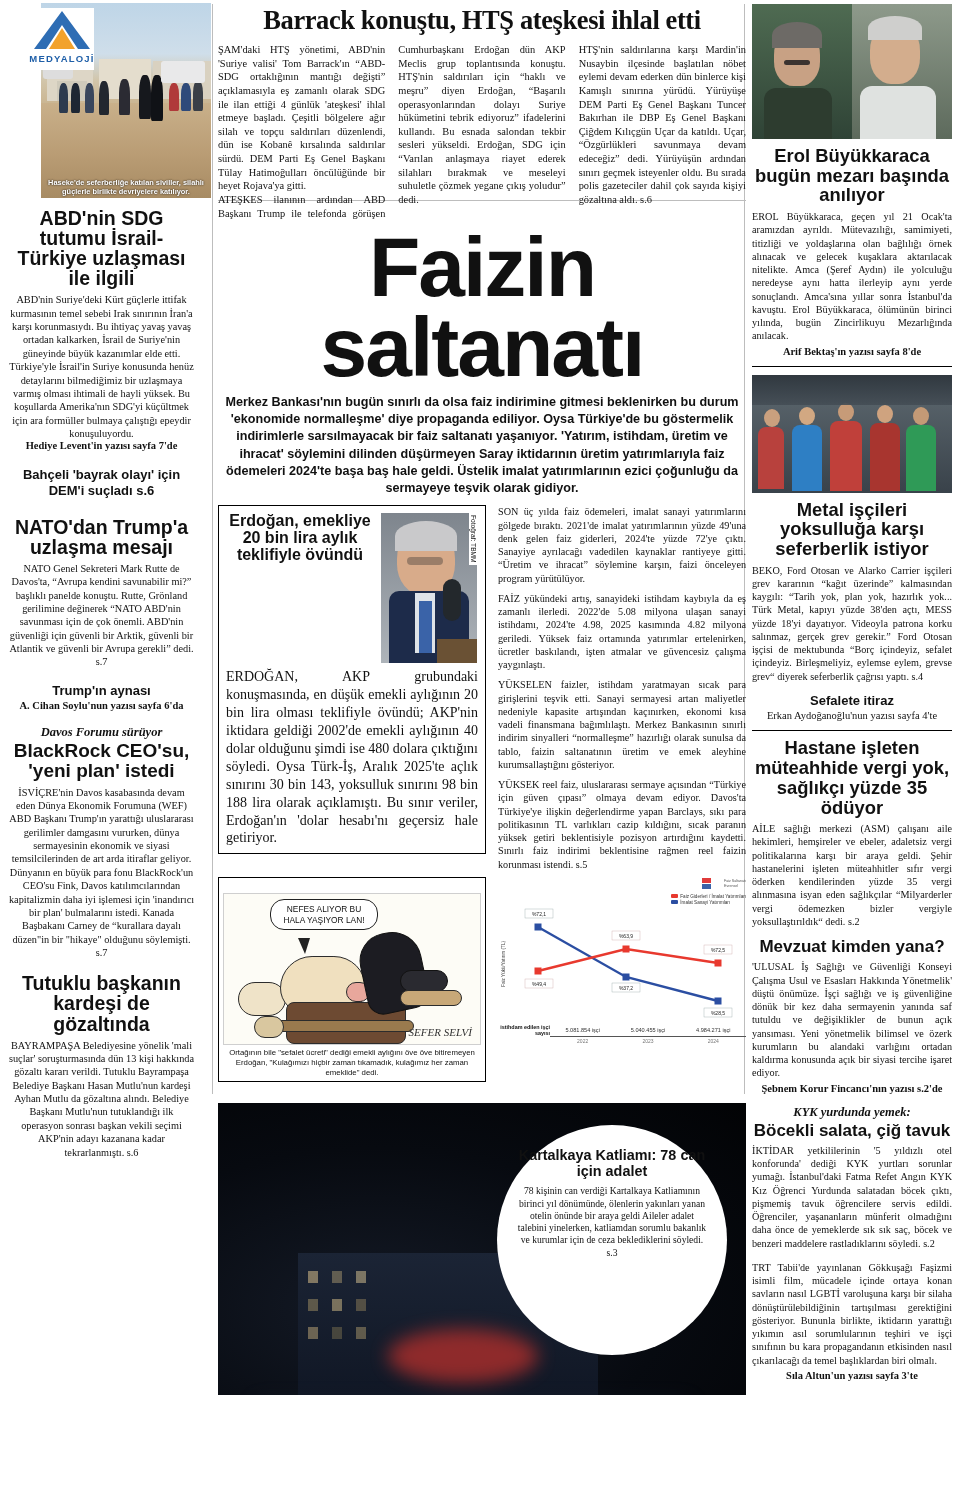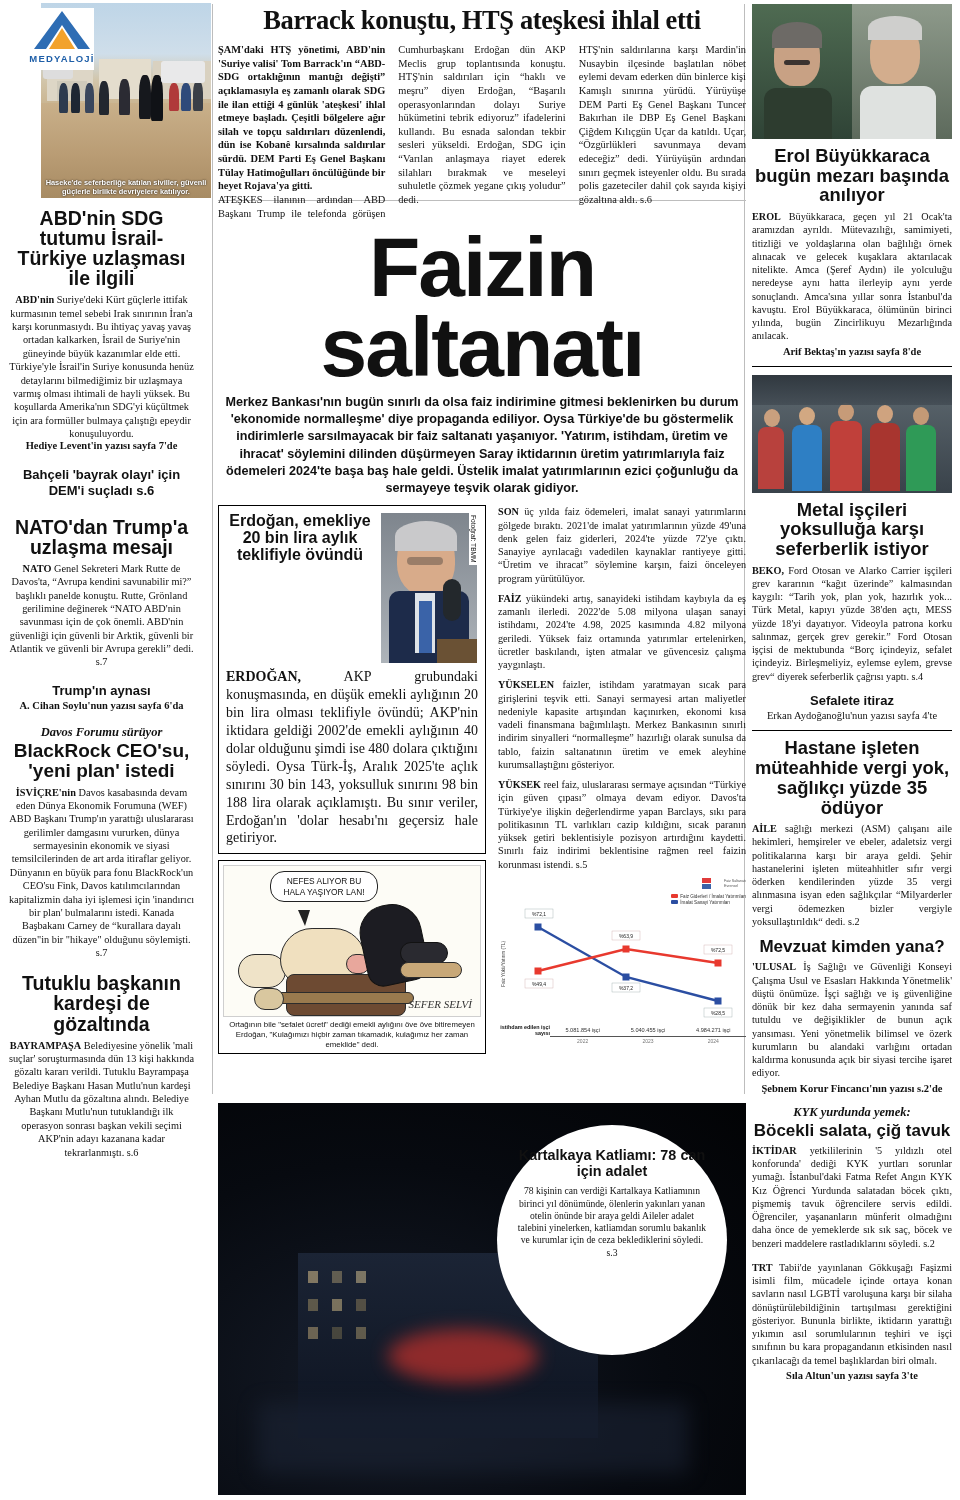--- a/index.html
+++ b/index.html
@@ -7,21 +7,21 @@
     width: 960px; height: 1500px;
     background: #ffffff;
     font-family: "Liberation Serif", serif;
     color: #111;
     overflow: hidden;
   }
   .page { position: relative; width: 960px; height: 1500px; background:#fff; }
   .hl { font-family: "Liberation Sans", sans-serif; font-weight: bold; line-height: 1.03; }
   .body-txt { font-family: "Liberation Serif", serif; font-size: 10.3px; line-height: 1.30; text-align: justify; hyphens: auto; }
   .body-c { text-align: center; }
-  .lead { font-weight: bold; }
+  .lead { font-weight: normal; }
   .byline { font-family:"Liberation Serif",serif; font-weight: bold; font-size: 10.5px; text-align:center; }
 
   
   .col-left { position: absolute; left: 8px; top: 0; width: 203px; height: 1090px; }
 
   .logo-badge { position: absolute; left: 22px; top: 8px; width: 64px; height: 62px; z-index:5;
      background:#fff; display:flex; flex-direction:column; align-items:center; justify-content:flex-start; }
   .logo-badge svg { display:block; }
   .logo-word { font-family:"Liberation Sans",sans-serif; font-weight:bold; font-size:9.5px; letter-spacing:1.2px; color:#1f5fa8; margin-top:1px; }
 
@@ -72,21 +72,21 @@
 
   .erd-box { border:1px solid #000; padding:7px 7px 6px; }
   .erd-top { display:flex; gap:7px; }
   .erd-txtcol { width:148px; }
   .erd-head { font-family:"Liberation Sans",sans-serif; font-weight:bold; font-size:16px; line-height:1.06; text-align:center; }
   .erd-body { font-family:"Liberation Serif",serif; font-size:14px; line-height:1.28; text-align:justify; margin-top:5px; }
   .erd-photo { position:relative; width:96px; height:150px; overflow:hidden; background:#8a8f96; }
   .erd-credit { position:absolute; right:-1px; top:0; writing-mode:vertical-rl; font-family:"Liberation Sans",sans-serif;
      font-size:6.6px; color:#111; background:#fff; padding:2px 1px; }
 
-  .toon-box { border:1px solid #000; margin-top:6px; padding:4px 4px 3px; }
+  .toon-box { border:1px solid #000; margin-top:23px; padding:15px 4px 3px; }
   .toon-art { position:relative; width:100%; height:152px; background:#fdfcf6; border:1px solid #cfcfcf; overflow:hidden; }
   .bubble { position:absolute; left:46px; top:5px; width:108px; background:#fff; border:1.6px solid #222; border-radius:14px;
      font-family:"Liberation Sans",sans-serif; font-size:8.4px; line-height:1.25; text-align:center; padding:4px 5px; }
   .bubble-tail { position:absolute; left:74px; top:44px; width:0;height:0;border-left:7px solid transparent;border-right:5px solid transparent;border-top:16px solid #222; }
   .toon-sign { position:absolute; right:8px; bottom:6px; font-family:"Liberation Serif",serif; font-style:italic; font-size:11px; color:#333; }
   .toon-cap { font-family:"Liberation Sans",sans-serif; font-size:7.8px; line-height:1.27; text-align:center; margin-top:3px; }
 
   .mid-right p { font-family:"Liberation Serif",serif; font-size:10.2px; line-height:1.30; text-align:justify; margin-bottom:7px; }
 
   .chart-box { margin-top:4px; }
@@ -95,21 +95,21 @@
   .lg-sw { width:7px; height:4px; border-radius:1px; }
   .chart-ytitle { font-family:"Liberation Sans",sans-serif; font-size:4.6px; color:#444;
       writing-mode:vertical-rl; transform:rotate(180deg); }
   .chart-footrow { display:flex; align-items:center; margin-top:1px; }
   .chart-footlabel { font-family:"Liberation Sans",sans-serif; font-weight:bold; font-size:5.4px; width:52px; line-height:1.15; text-align:right; color:#111; }
   .chart-vals { flex:1; display:flex; justify-content:space-around; font-family:"Liberation Sans",sans-serif; font-size:5.6px; color:#333; }
   .chart-years { flex:1; display:flex; justify-content:space-around; font-family:"Liberation Sans",sans-serif; font-size:5px; color:#777; }
   .cb-logo { display:flex; justify-content:flex-end; gap:2px; align-items:center; margin-top:5px; }
 
   
-  .bottom-photo { position:absolute; left:218px; top:1103px; width:528px; height:392px; background:#05060a; overflow:hidden; }
+  .bottom-photo { position:absolute; left:218px; top:1103px; width:528px; height:292px; background:#05060a; overflow:hidden; }
   .bp-hotel { position:absolute; left:80px; top:150px; width:300px; height:185px; background:#121a2c; }
   .circ { position:absolute; right:19px; top:22px; width:230px; height:230px; border-radius:50%;
       background:#fff; padding:22px 20px; text-align:center; }
   .circ-h { font-family:"Liberation Sans",sans-serif; font-weight:bold; font-size:14.4px; line-height:1.12; }
   .circ-b { font-family:"Liberation Serif",serif; font-size:9.6px; line-height:1.28; margin-top:6px; }
 
   
   .col-right { position:absolute; left:752px; top:0; width:200px; }
   .rphoto { width:100%; overflow:hidden; position:relative; }
   .h-r { font-family:"Liberation Sans",sans-serif; font-weight:bold; font-size:18.4px; line-height:1.07; text-align:center; margin:7px 0 5px; }
@@ -143,21 +143,21 @@
       <div class="ph-fig" style="left:44px;top:80px;width:9px;height:30px;background:#39465c;"></div>
       <div class="ph-fig" style="left:58px;top:78px;width:10px;height:34px;background:#22272f;"></div>
       <div class="ph-fig" style="left:78px;top:76px;width:11px;height:36px;background:#2b2b33;"></div>
       <div class="ph-fig" style="left:98px;top:72px;width:12px;height:44px;background:#16181d;"></div>
       <div class="ph-fig" style="left:110px;top:72px;width:12px;height:46px;background:#101216;"></div>
       <div class="ph-fig" style="left:128px;top:80px;width:10px;height:28px;background:#b03a3a;"></div>
       <div class="ph-fig" style="left:140px;top:80px;width:10px;height:28px;background:#2f4a7a;"></div>
       <div class="ph-fig" style="left:152px;top:78px;width:10px;height:30px;background:#3a3f47;"></div>
       <div style="position:absolute;left:120px;top:58px;width:44px;height:22px;background:#e9e9ea;border-radius:3px;"></div>
       <div style="position:absolute;left:2px;top:58px;width:30px;height:18px;background:#dddddd;border-radius:3px;"></div>
-      <div class="cap-left">Haseke'de seferberliğe katılan siviller, güvenli güçlerle birlikte devriyelere katılıyor.</div>
+      <div class="cap-left">Haseke'de seferberliğe katılan siviller, silahlı güçlerle birlikte devriyelere katılıyor.</div>
     </div>
 
     <div class="logo-badge">
       <svg width="62" height="44" viewBox="0 0 62 44" aria-hidden="true">
         <path d="M31 3 L59 41 L47 41 L31 17 L15 41 L3 41 Z" fill="#2e6db4"></path>
         <path d="M31 20 L44 41 L18 41 Z" fill="#f2a22c"></path>
       </svg>
       <div class="logo-word">MEDYALOJİ</div>
     </div>
 

